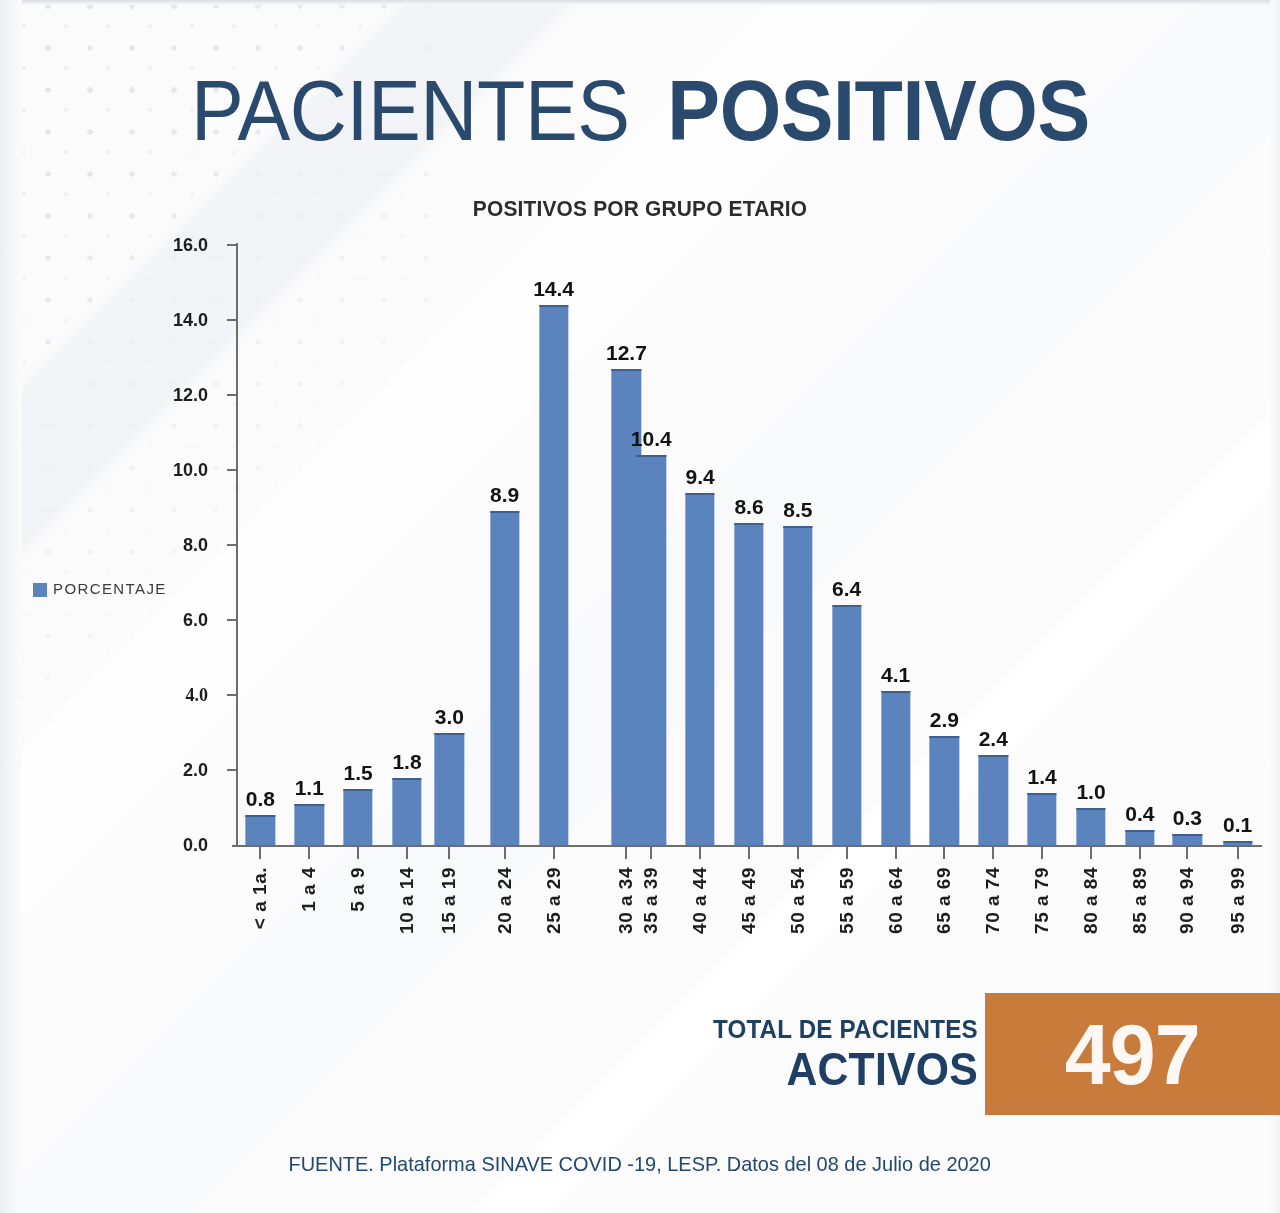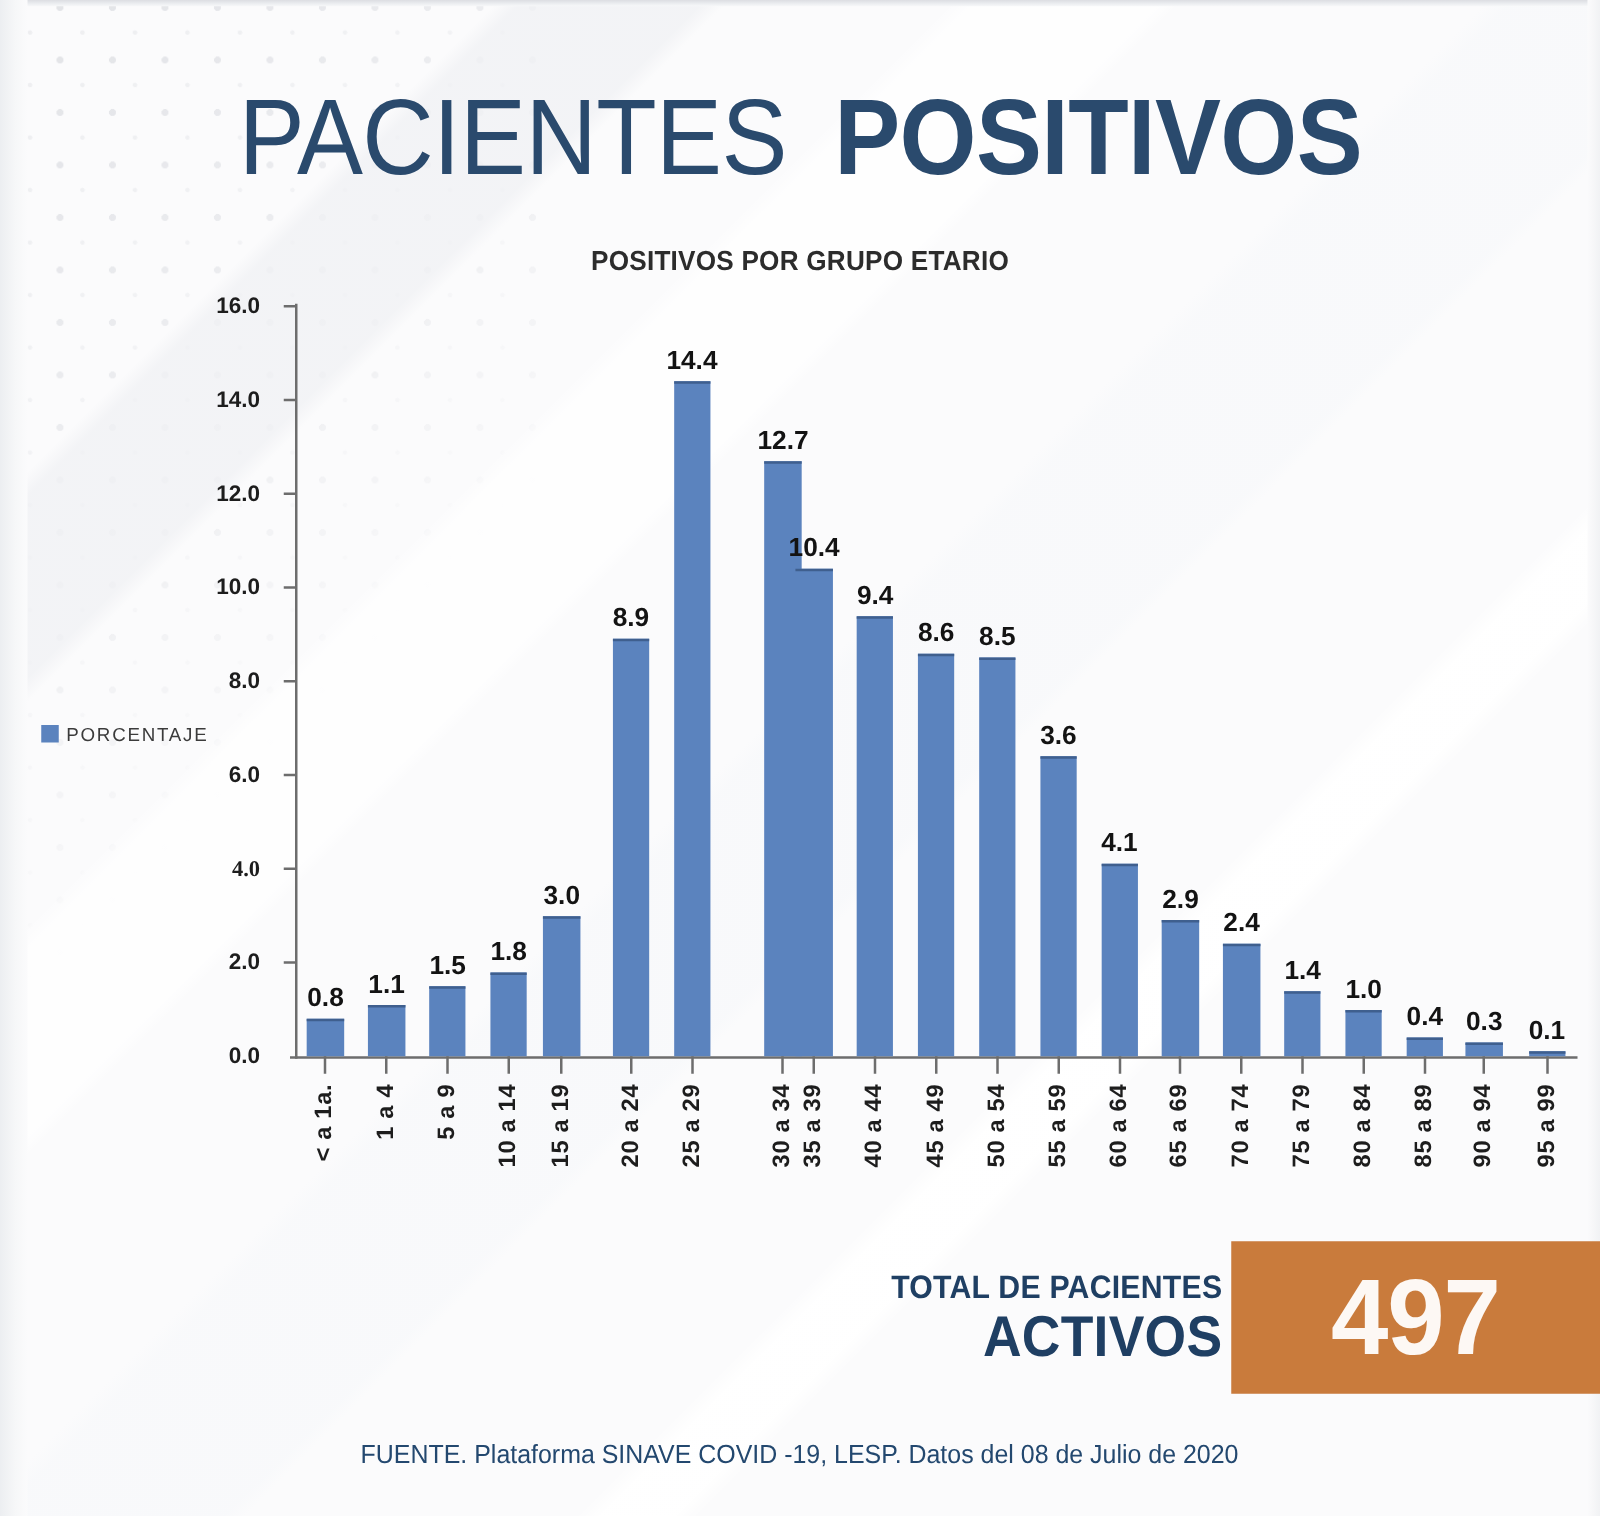--- a/index.html
+++ b/index.html
@@ -159,21 +159,21 @@
     color: #1d1d1d;
     white-space: nowrap;
     writing-mode: vertical-rl;
     transform: translateX(-50%) rotate(180deg);
     letter-spacing: 0.5px;
   }
 
   
   #legend {
     position: absolute; left: 33px; top: 580px;
-    display: flex; align-items: flex-start; gap: 6px;
+    display: flex; align-items: flex-end; gap: 6px;
   }
   #legend-swatch {
     width: 14px; height: 14px; background: #5b83be;
   }
   #legend-label {
     font-size: 15px;
     color: #3b3b3b;
     letter-spacing: 1.4px;
   }
 
@@ -325,21 +325,21 @@
         <div class="xtick-label">45 a 49</div>
       </div>
       <div class="bar-slot" style="left: 537.429px; width: 48.8571px;">
         <div class="bar" title="50 a 54: 8.5" style="width: 29.3143px; height: 318.75px; background: rgb(91, 131, 190);"></div>
         <div class="bar-value" style="bottom: 322.75px;">8.5</div>
         <div class="xtick-mark"></div>
         <div class="xtick-label">50 a 54</div>
       </div>
       <div class="bar-slot" style="left: 586.286px; width: 48.8571px;">
         <div class="bar" title="55 a 59: 6.4" style="width: 29.3143px; height: 240px; background: rgb(91, 131, 190);"></div>
-        <div class="bar-value" style="bottom: 244px;">3.6</div>
+        <div class="bar-value" style="bottom: 244px;">6.4</div>
         <div class="xtick-mark"></div>
         <div class="xtick-label">55 a 59</div>
       </div>
       <div class="bar-slot" style="left: 635.143px; width: 48.8571px;">
         <div class="bar" title="60 a 64: 4.1" style="width: 29.3143px; height: 153.75px; background: rgb(91, 131, 190);"></div>
         <div class="bar-value" style="bottom: 157.75px;">4.1</div>
         <div class="xtick-mark"></div>
         <div class="xtick-label">60 a 64</div>
       </div>
       <div class="bar-slot" style="left: 684px; width: 48.8571px;">

